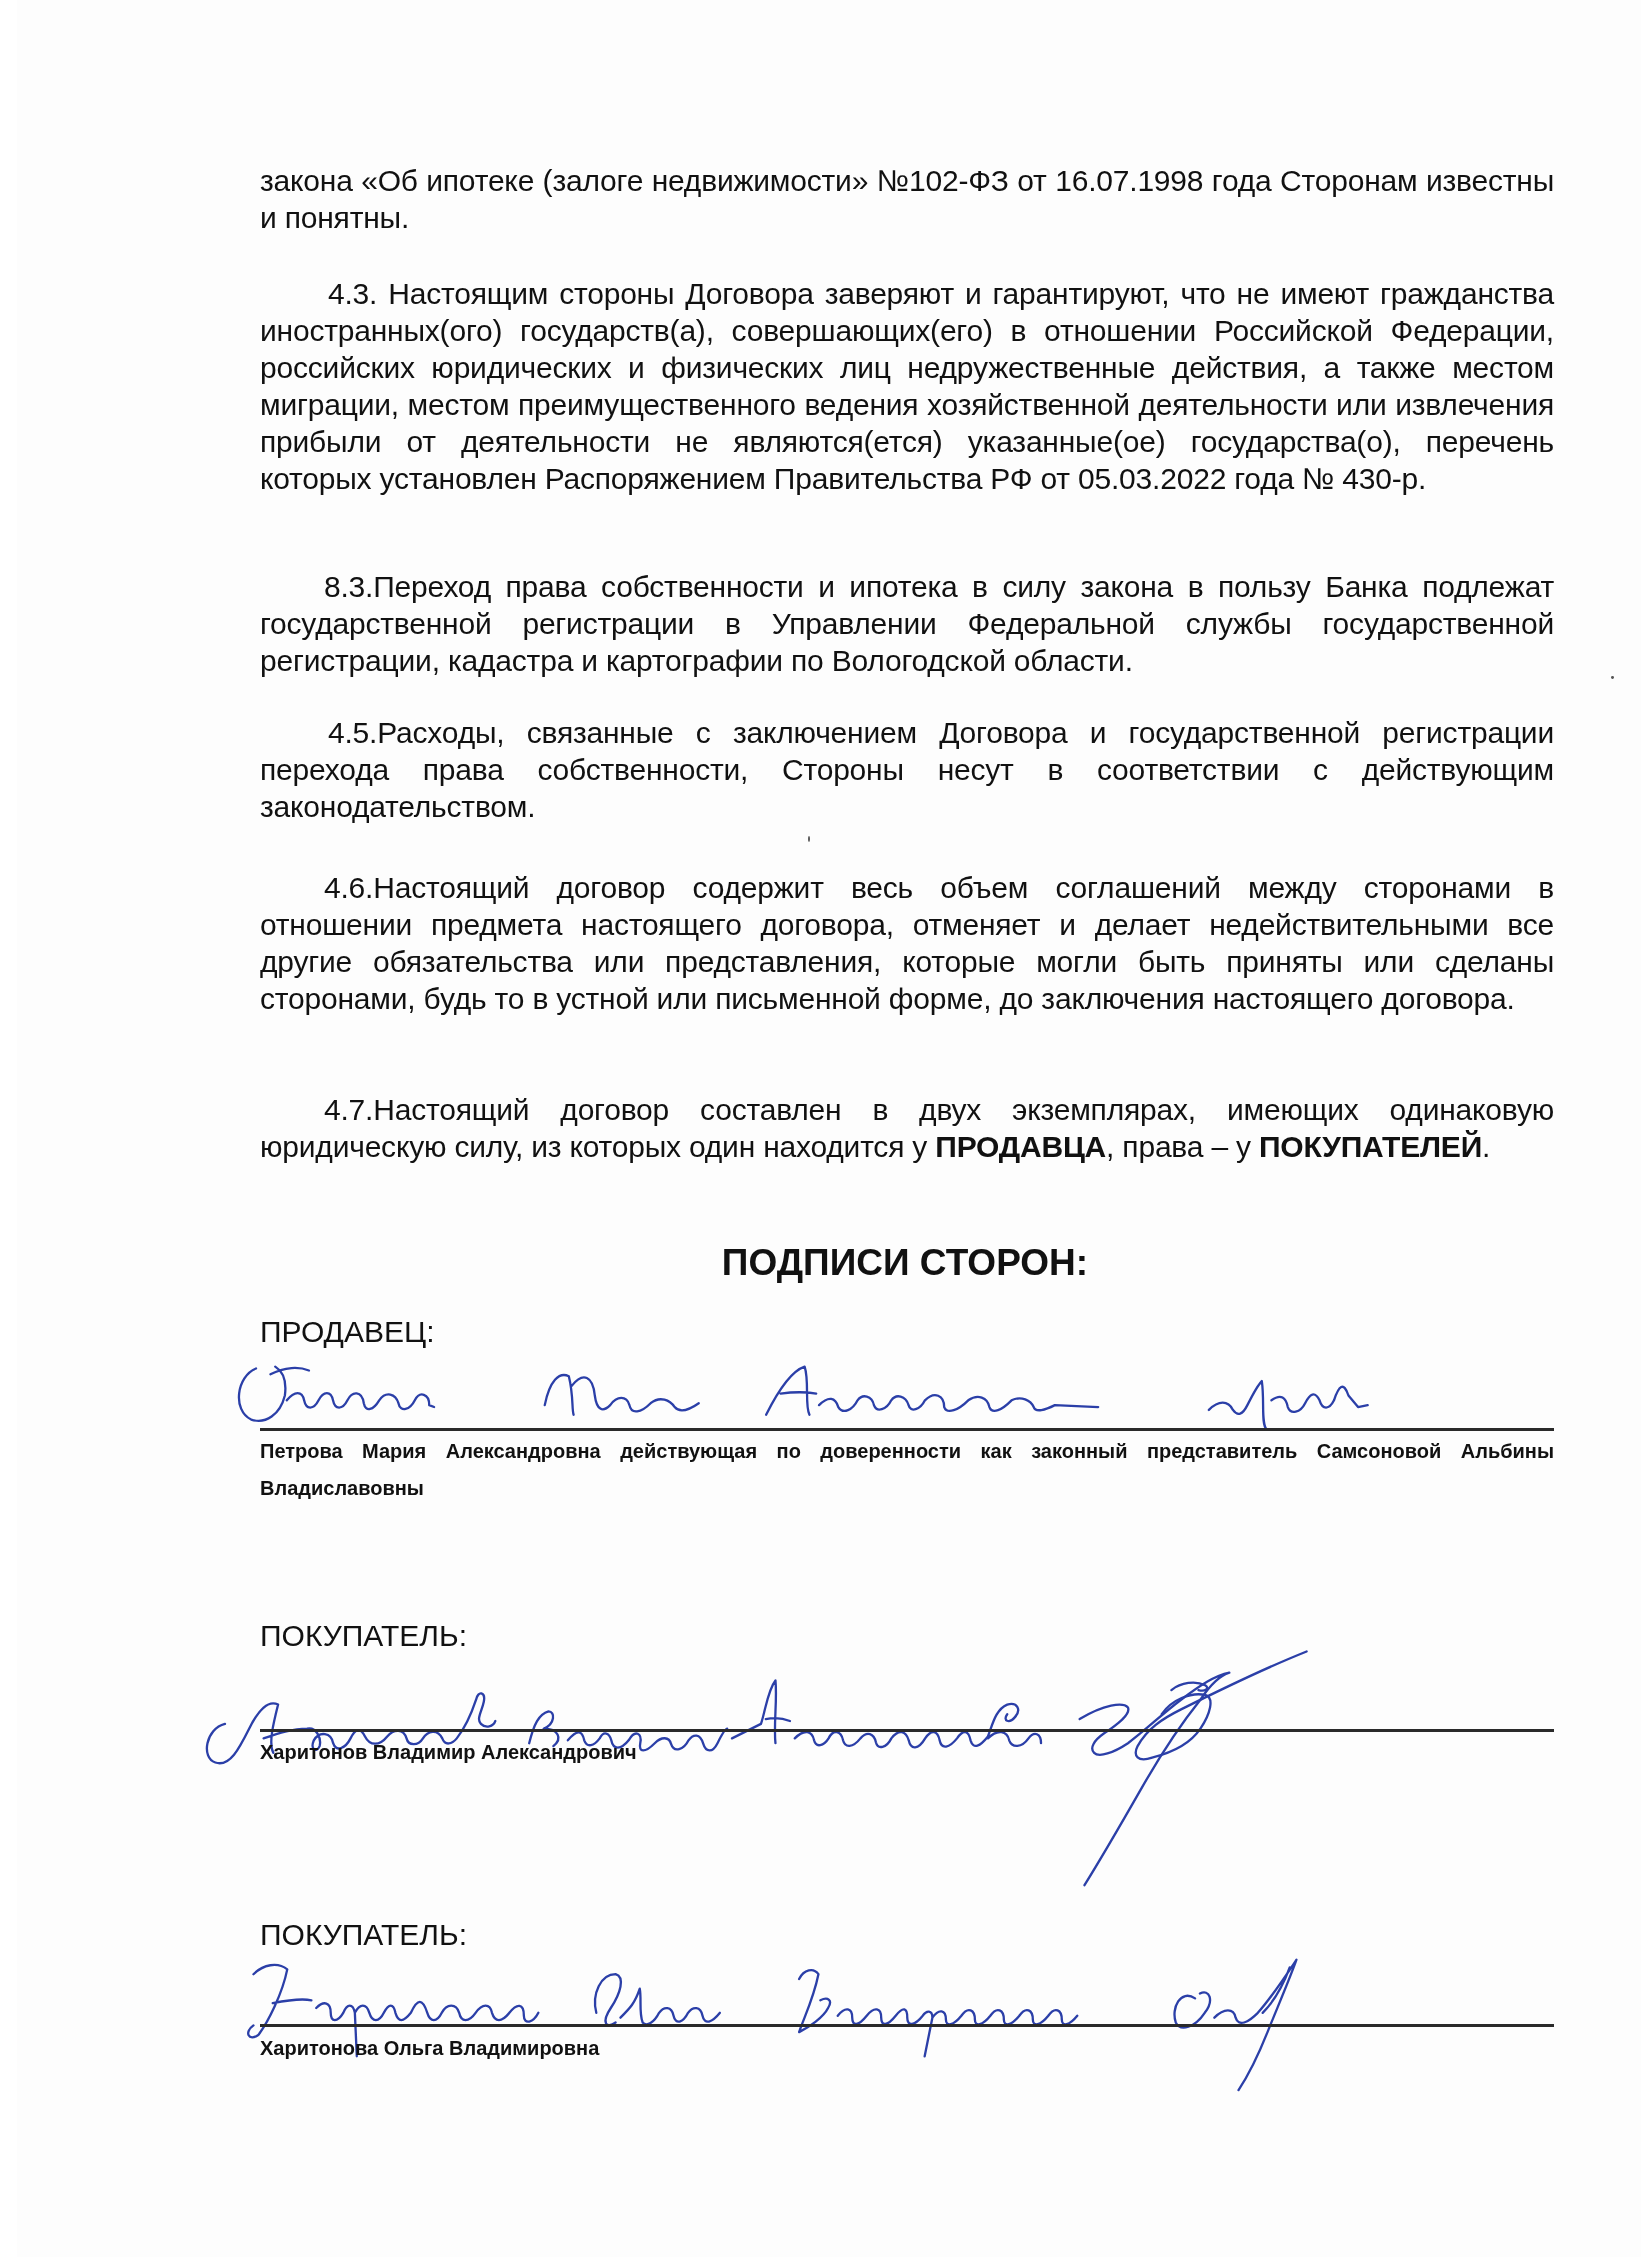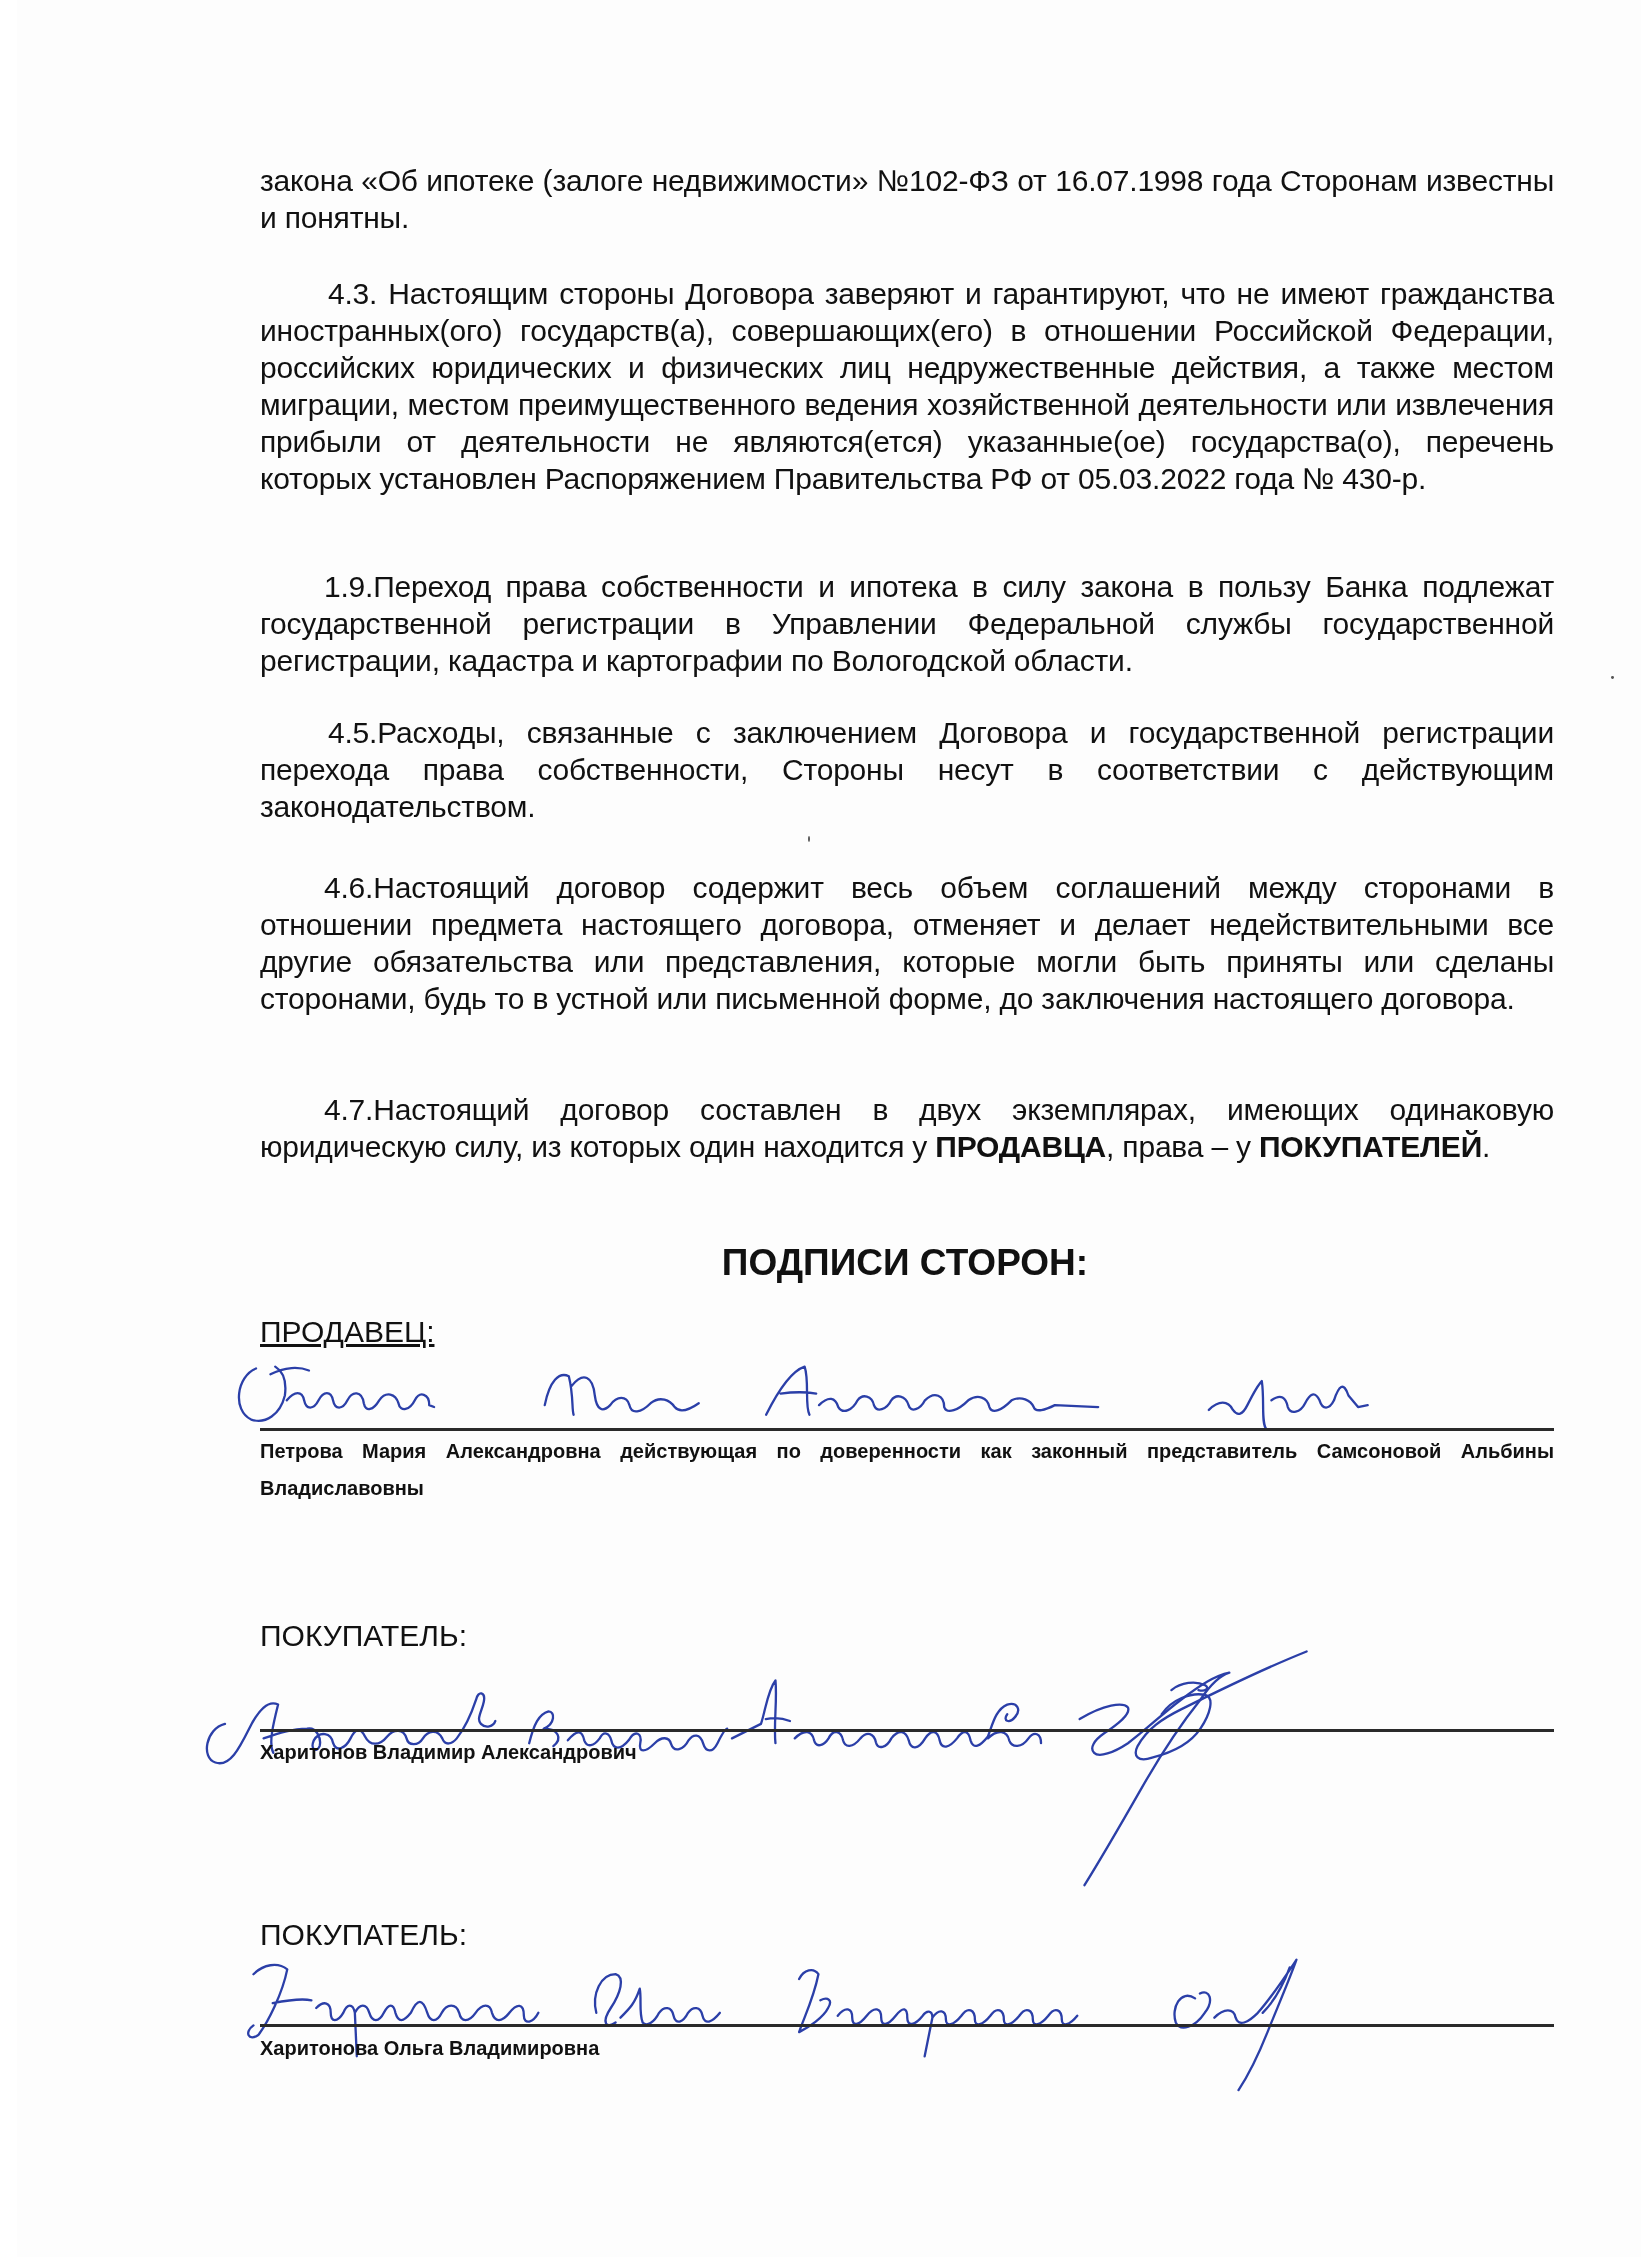--- a/index.html
+++ b/index.html
@@ -29,38 +29,38 @@
 
   <div class="text" style="top:162px;">
     <p>закона «Об ипотеке (залоге недвижимости» №102-ФЗ от 16.07.1998 года Сторонам известны и понятны.</p>
   </div>
 
   <div class="text" style="top:275px;">
     <p class="indent">4.3. Настоящим стороны Договора заверяют и гарантируют, что не имеют гражданства иностранных(ого) государств(а), совершающих(его) в отношении Российской Федерации, российских юридических и физических лиц недружественные действия, а также местом миграции, местом преимущественного ведения хозяйственной деятельности или извлечения прибыли от деятельности не являются(ется) указанные(ое) государства(о), перечень которых установлен Распоряжением Правительства РФ от 05.03.2022 года № 430-р.</p>
   </div>
 
   <div class="text" style="top:568px;">
-    <p class="indent2">1.9.Переход права собственности и ипотека в силу закона в пользу Банка подлежат государственной регистрации в Управлении Федеральной службы государственной регистрации, кадастра и картографии по Вологодской области.</p>
+    <p class="indent2">8.3.Переход права собственности и ипотека в силу закона в пользу Банка подлежат государственной регистрации в Управлении Федеральной службы государственной регистрации, кадастра и картографии по Вологодской области.</p>
   </div>
 
   <div class="text" style="top:714px;">
     <p class="indent">4.5.Расходы, связанные с заключением Договора и государственной регистрации перехода права собственности, Стороны несут в соответствии с действующим законодательством.</p>
   </div>
 
   <div class="text" style="top:869px;">
     <p class="indent2">4.6.Настоящий договор содержит весь объем соглашений между сторонами в отношении предмета настоящего договора, отменяет и делает недействительными все другие обязательства или представления, которые могли быть приняты или сделаны сторонами, будь то в устной или письменной форме, до заключения настоящего договора.</p>
   </div>
 
   <div class="text" style="top:1091px;">
     <p class="indent2"><span>4.7.Настоящий договор составлен в двух экземплярах, имеющих одинаковую юридическую силу, из которых один находится у </span><span class="b">ПРОДАВЦА</span><span>, права – у </span><span class="b">ПОКУПАТЕЛЕЙ</span><span>.</span></p>
   </div>
 
   <div class="center-title">ПОДПИСИ СТОРОН:</div>
 
-  <div class="label" style="top:1315px;text-decoration:underline;">ПРОДАВЕЦ:</div>
+  <div class="label" style="top:1315px;">ПРОДАВЕЦ:</div>
   <svg class="sig" style="left:208px; top:1357px;" width="1371" height="77" viewBox="0 0 1420 80">
     <path d="M30,12 C10,20 5,55 25,65 C40,70 55,60 60,40 C62,25 58,15 50,10 M45,18 C60,10 75,10 85,14 M62,45 C70,35 78,35 80,45 C82,55 90,55 95,45 C100,35 108,35 110,45 C112,55 120,55 125,45 C130,35 140,35 142,48 C144,58 152,55 158,45 C165,35 175,38 178,48 C180,58 190,55 195,45 C200,35 210,38 210,50 L215,52"></path>
     <path d="M330,50 C335,25 345,15 355,20 C360,40 358,55 360,60 M358,30 C370,15 380,20 382,40 C384,55 390,58 398,50 C405,40 415,40 418,50 C420,60 430,58 440,48 C450,40 460,45 465,52 C470,58 480,55 490,48"></path>
     <path d="M560,60 C570,40 585,15 600,10 C605,25 600,50 605,60 M575,38 C590,36 600,36 612,38 M615,50 C625,40 632,42 635,52 C640,60 650,55 655,45 C660,38 670,40 672,50 C675,58 685,55 690,45 C695,38 705,40 708,50 C710,58 720,55 725,45 C735,35 745,40 745,52 C748,60 760,55 770,45 C780,38 790,42 792,52 C795,60 805,55 815,45 C825,40 835,45 838,52 C840,58 850,55 860,50 L905,52"></path>
     <path d="M1020,55 C1030,45 1040,45 1045,55 C1050,62 1055,60 1060,50 C1065,40 1070,30 1075,25 C1078,45 1074,70 1080,75 M1085,45 C1095,38 1100,42 1102,52 C1105,60 1115,58 1120,48 C1125,38 1130,35 1135,45 C1138,55 1145,55 1150,45 C1155,30 1160,25 1165,40 L1175,52 L1185,50"></path>
   </svg>
   <div class="sigline" style="top:1428px;"></div>
   <div class="signame" style="top:1433px;">Петрова Мария Александровна действующая по доверенности как законный представитель  Самсоновой Альбины Владиславовны</div>
 
   <div class="label" style="top:1619px;">ПОКУПАТЕЛЬ:</div>

